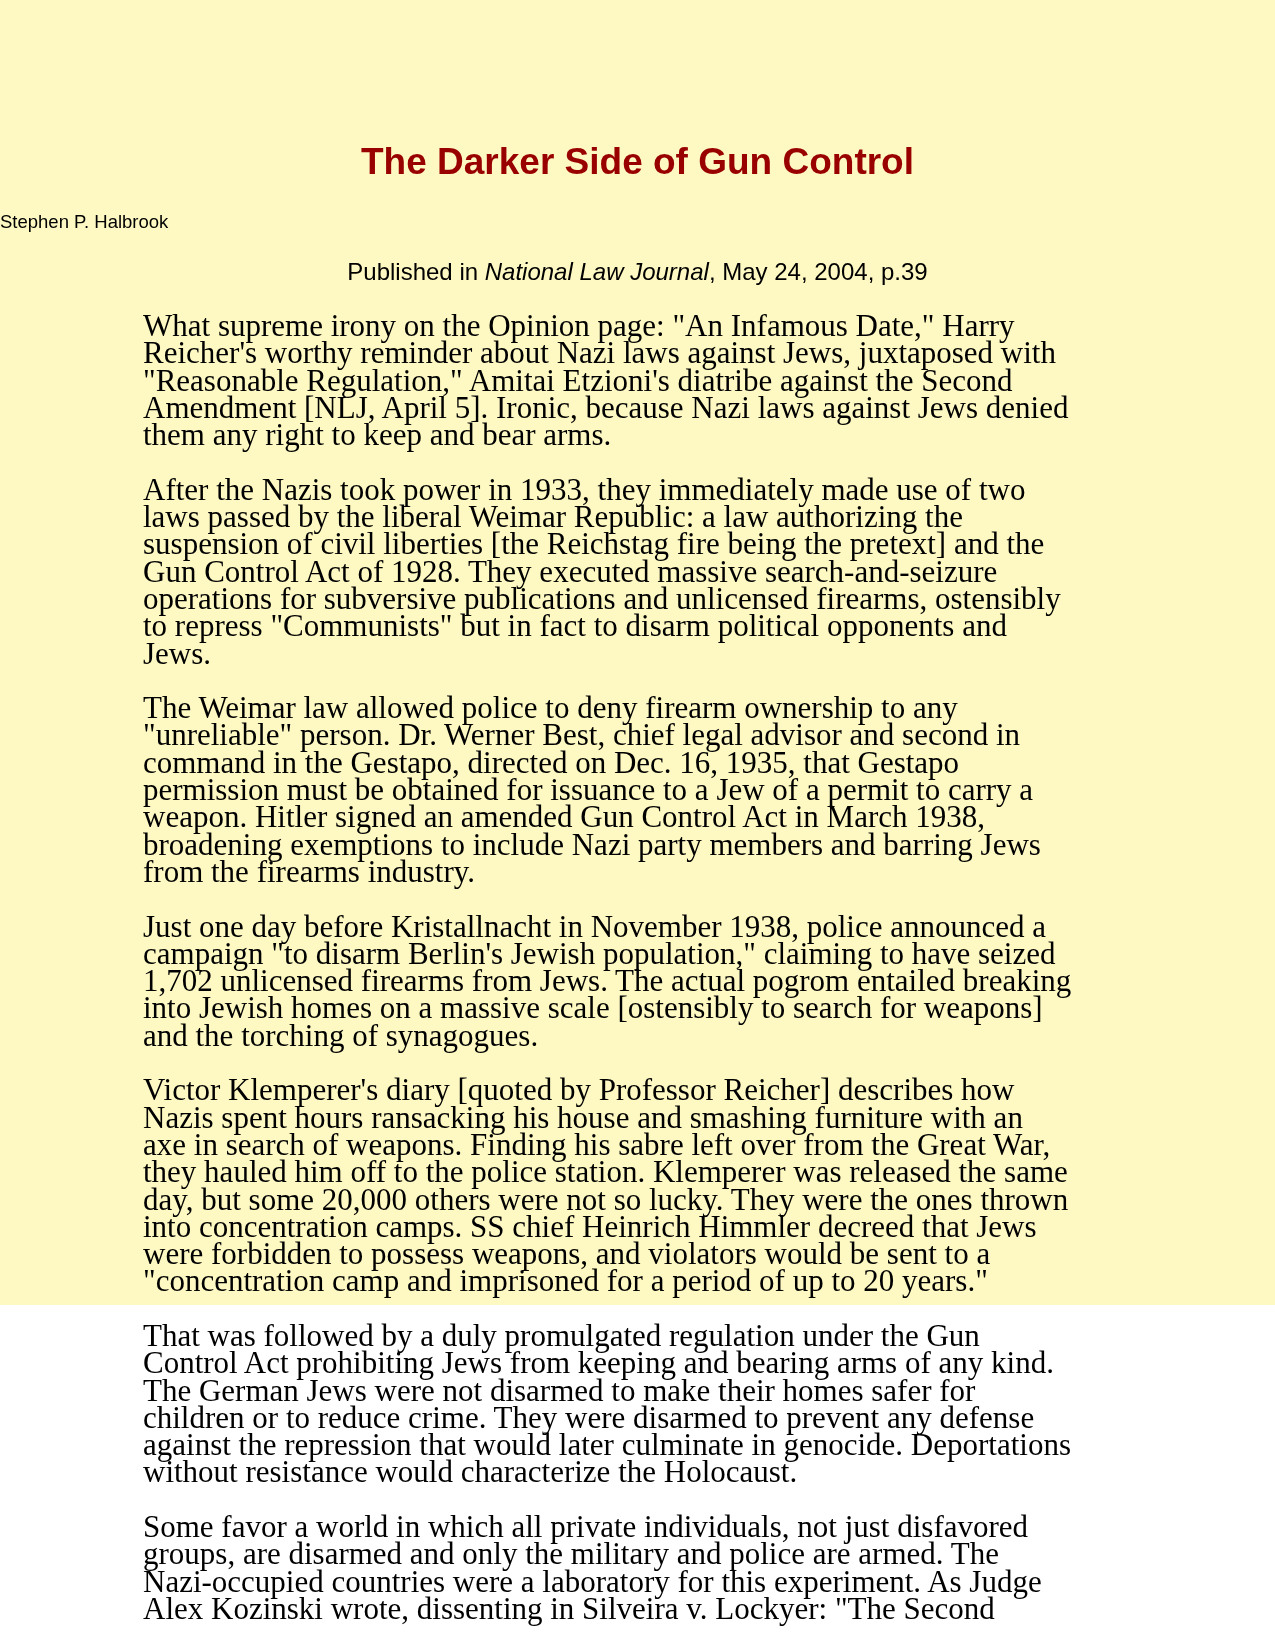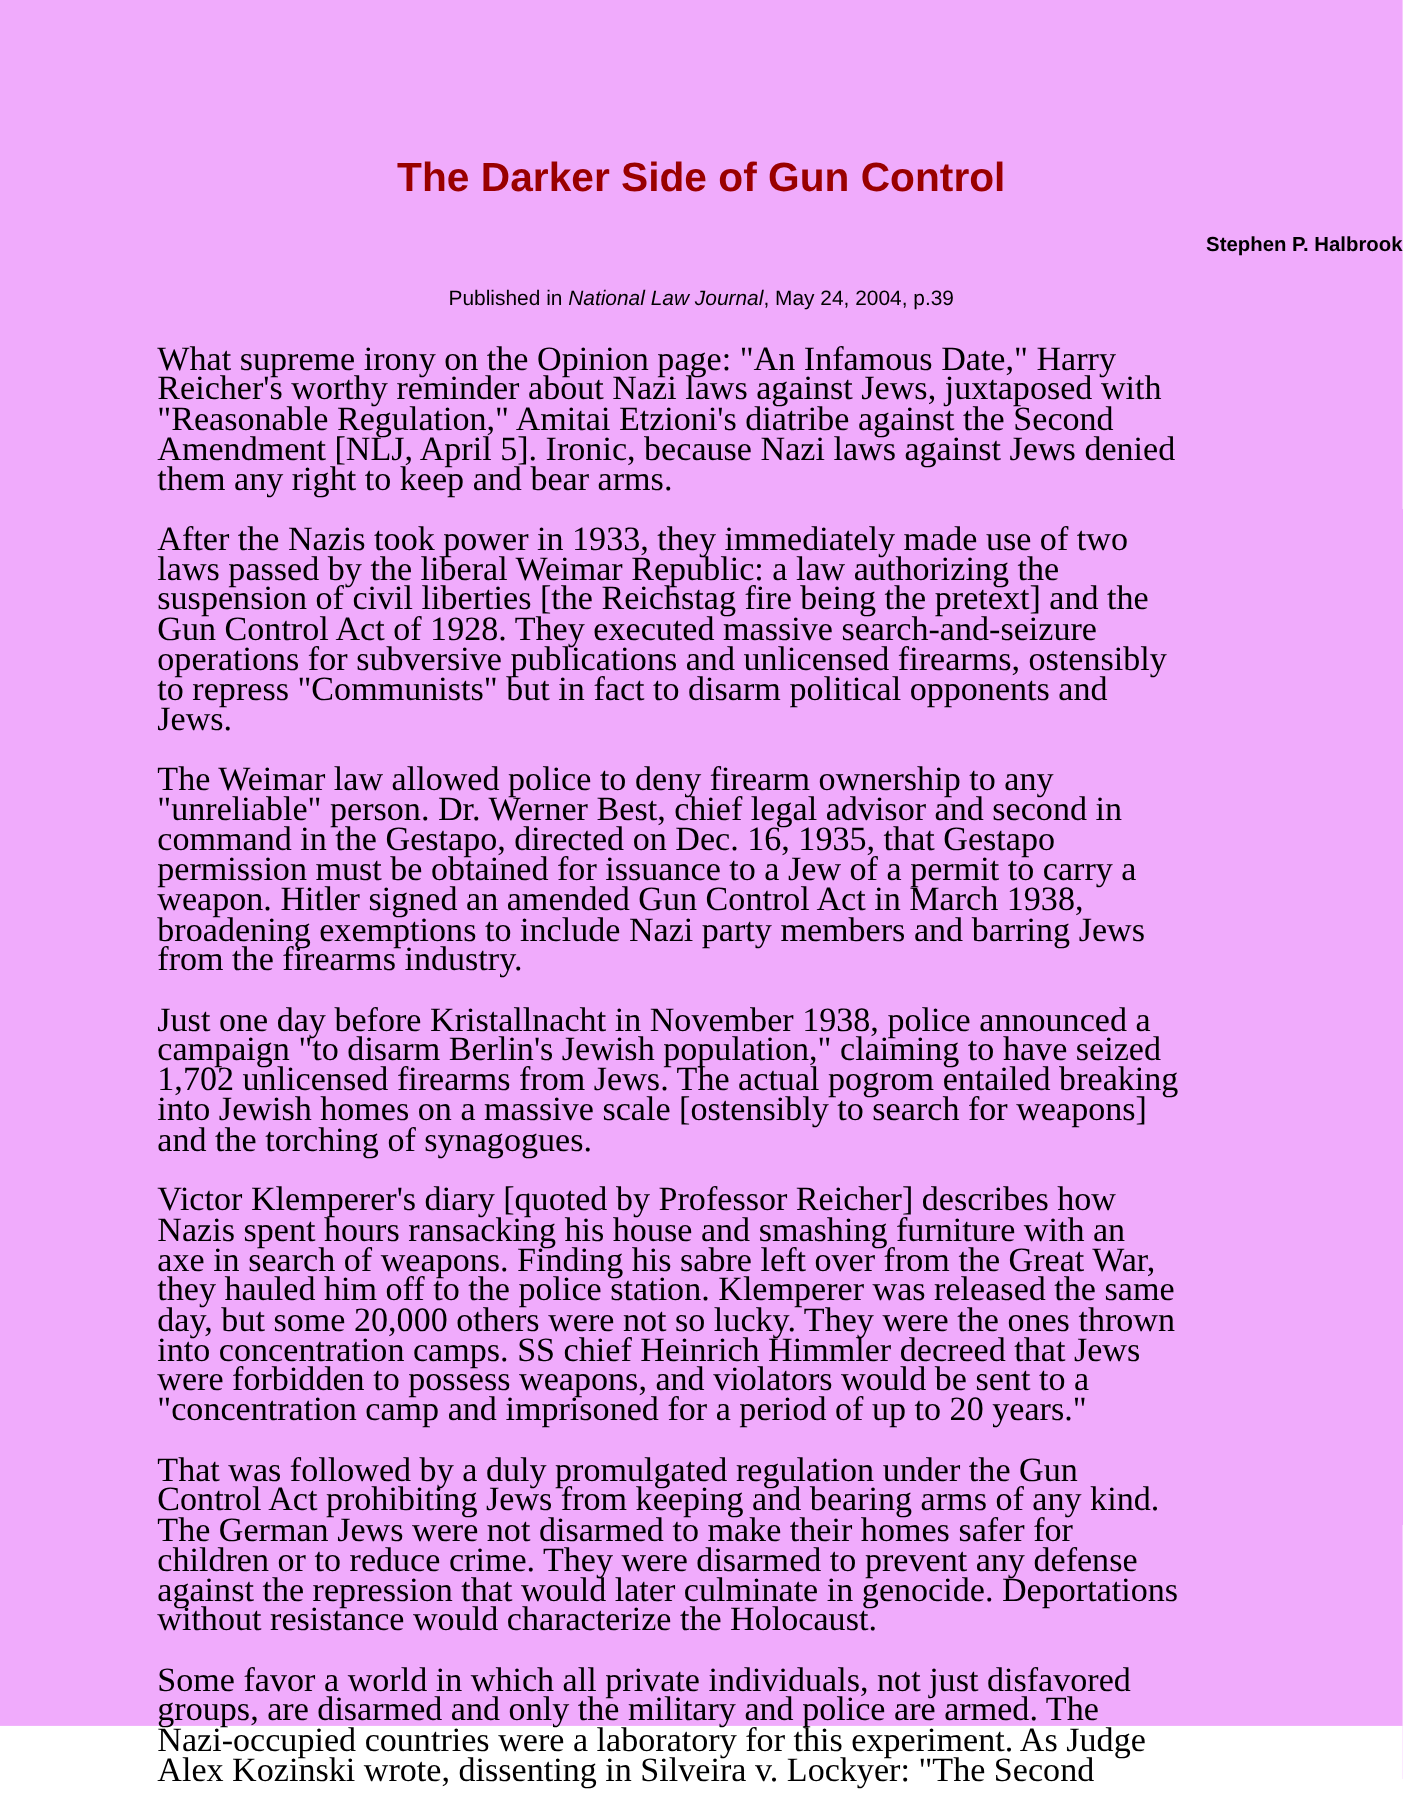--- a/index.html
+++ b/index.html
@@ -1,30 +1,30 @@
 <!DOCTYPE html>
 <html><head>
 <meta charset="utf-8">
 <style>
   html, body { margin: 0; padding: 0; background: #ffffff; }
   body { width: 1275px; height: 1651px; position: relative; overflow: hidden; }
-  .page { position: absolute; left: 0; top: 0; width: 1275px; height: 1569px; background: #f0abfc; }
+  .page { position: absolute; left: 0; top: 0; width: 1275px; height: 1305px; background: #fef9c3; }
   .title {
     position: absolute; top: 140px; left: 0; width: 1275px; text-align: center;
     font-family: "Liberation Sans", sans-serif; font-weight: bold; font-size: 37px;
     color: #990000; margin: 0; line-height: 44px;
   }
   .author {
-    position: absolute; top: 211px; left: 0; width: 1275px; text-align: right;
-    font-family: "Liberation Sans", sans-serif; font-weight: bold; font-size: 18.5px;
+    position: absolute; top: 211px; left: 0; width: 1275px; text-align: left;
+    font-family: "Liberation Sans", sans-serif; font-weight: normal; font-size: 18.5px;
     color: #000; line-height: 22px;
   }
   .publine {
     position: absolute; top: 261px; left: 0; width: 1275px; text-align: center;
-    font-family: "Liberation Sans", sans-serif; font-size: 19px; color: #000; line-height: 22px;
+    font-family: "Liberation Sans", sans-serif; font-size: 24px; color: #000; line-height: 22px;
   }
   .publine i { font-style: italic; }
   .body {
     position: absolute; top: 312px; left: 143px; width: 930px;
     font-family: "Liberation Serif", serif; font-size: 31px; line-height: 27.3px; color: #000;
   }
   .body p { margin: 0 0 27.3px 0; }
 </style>
 </head>
 <body>

